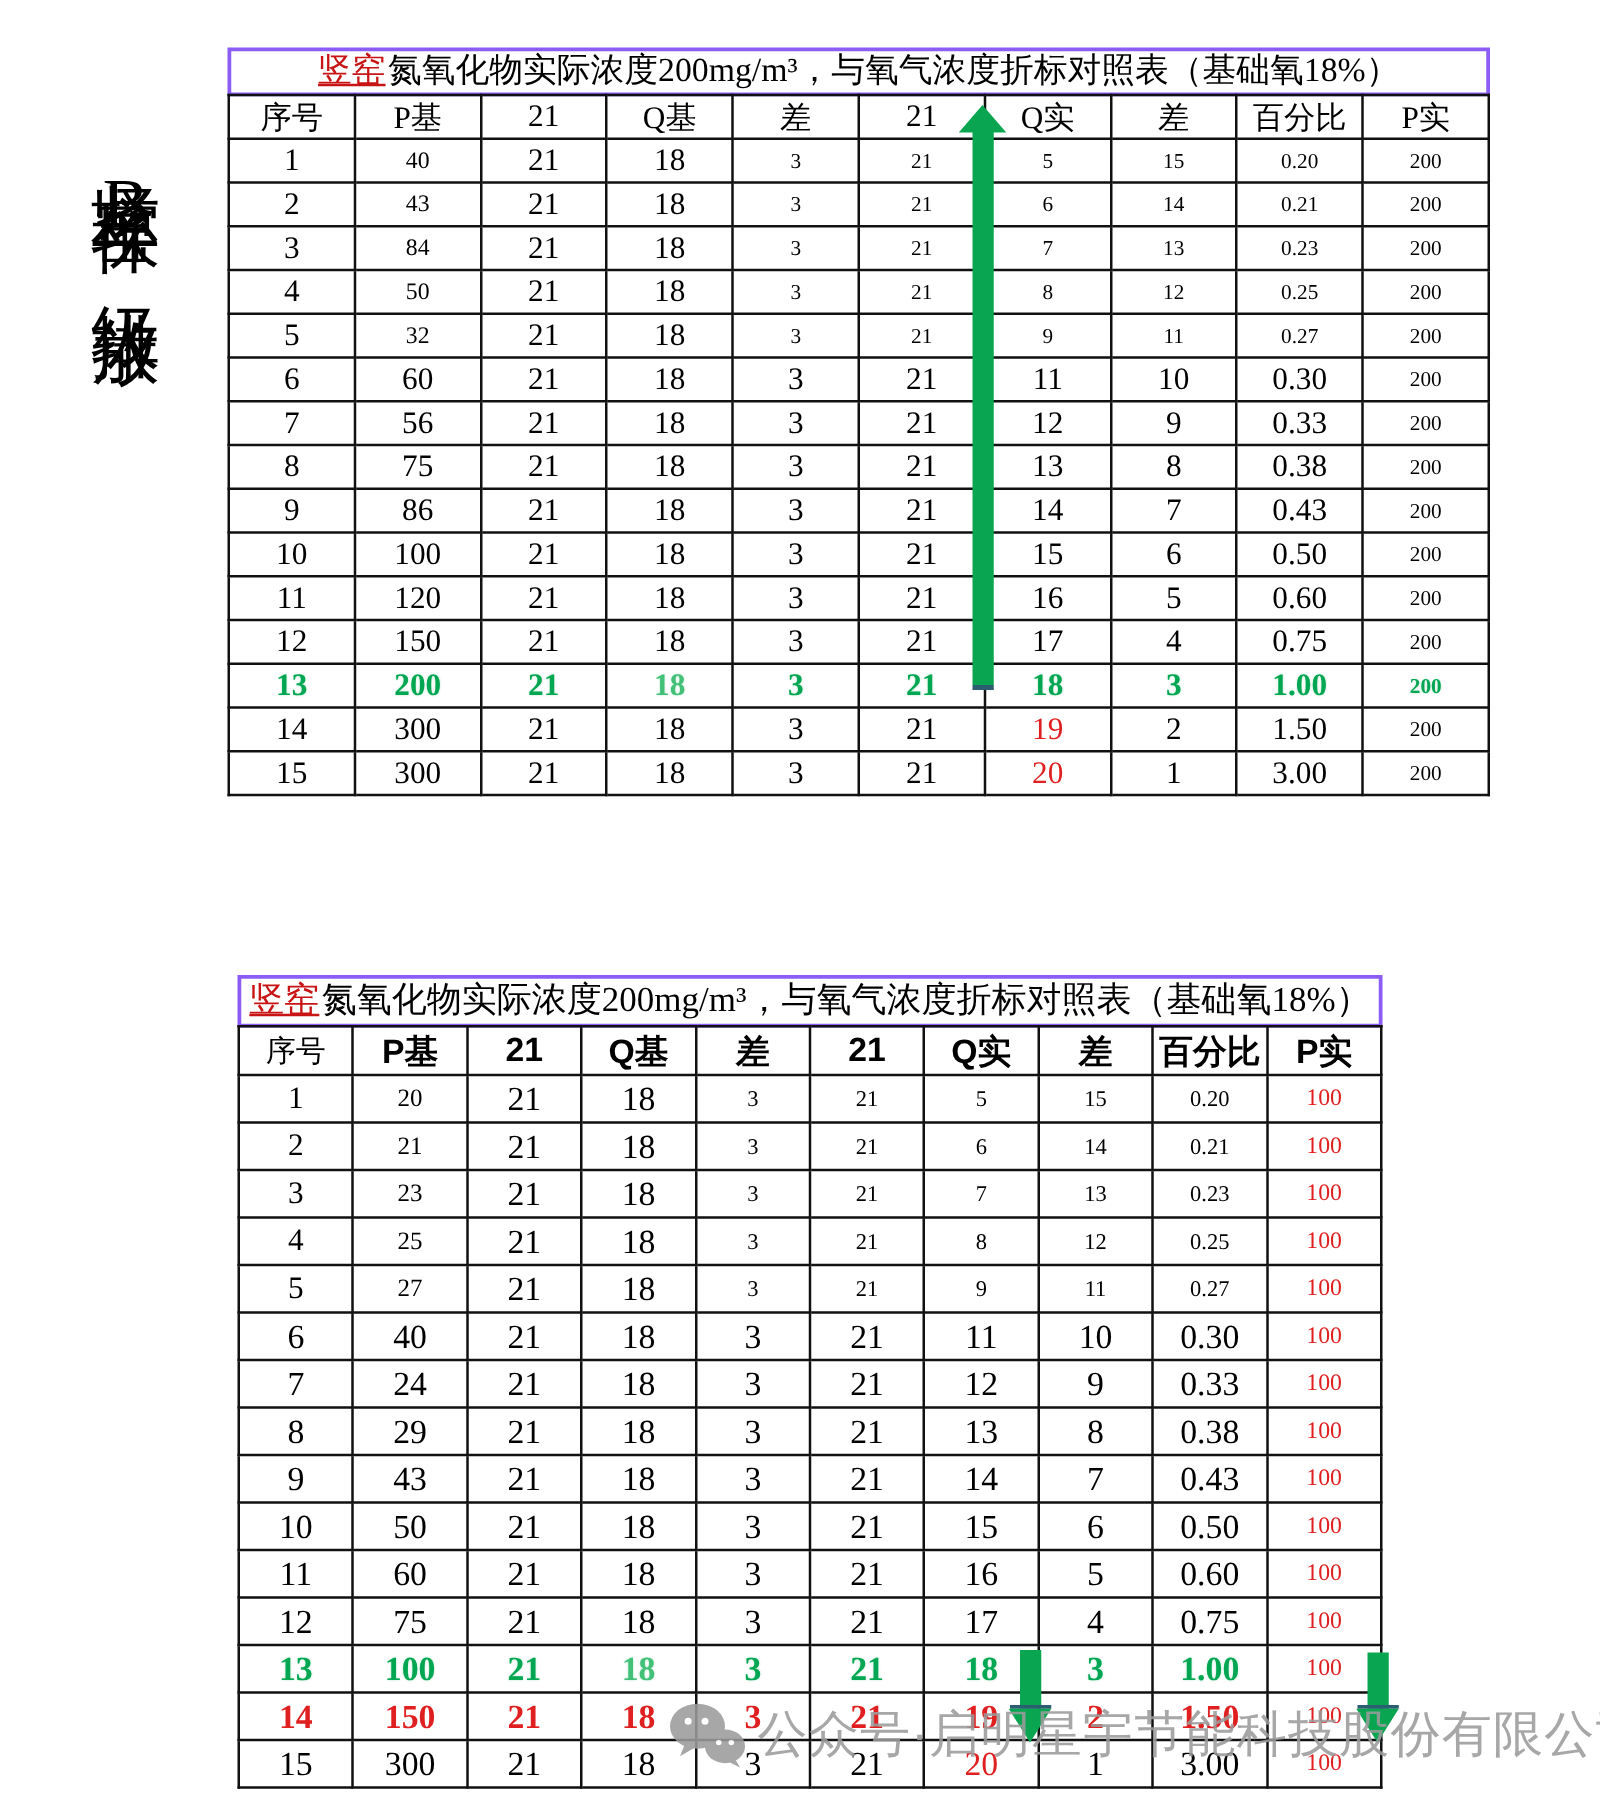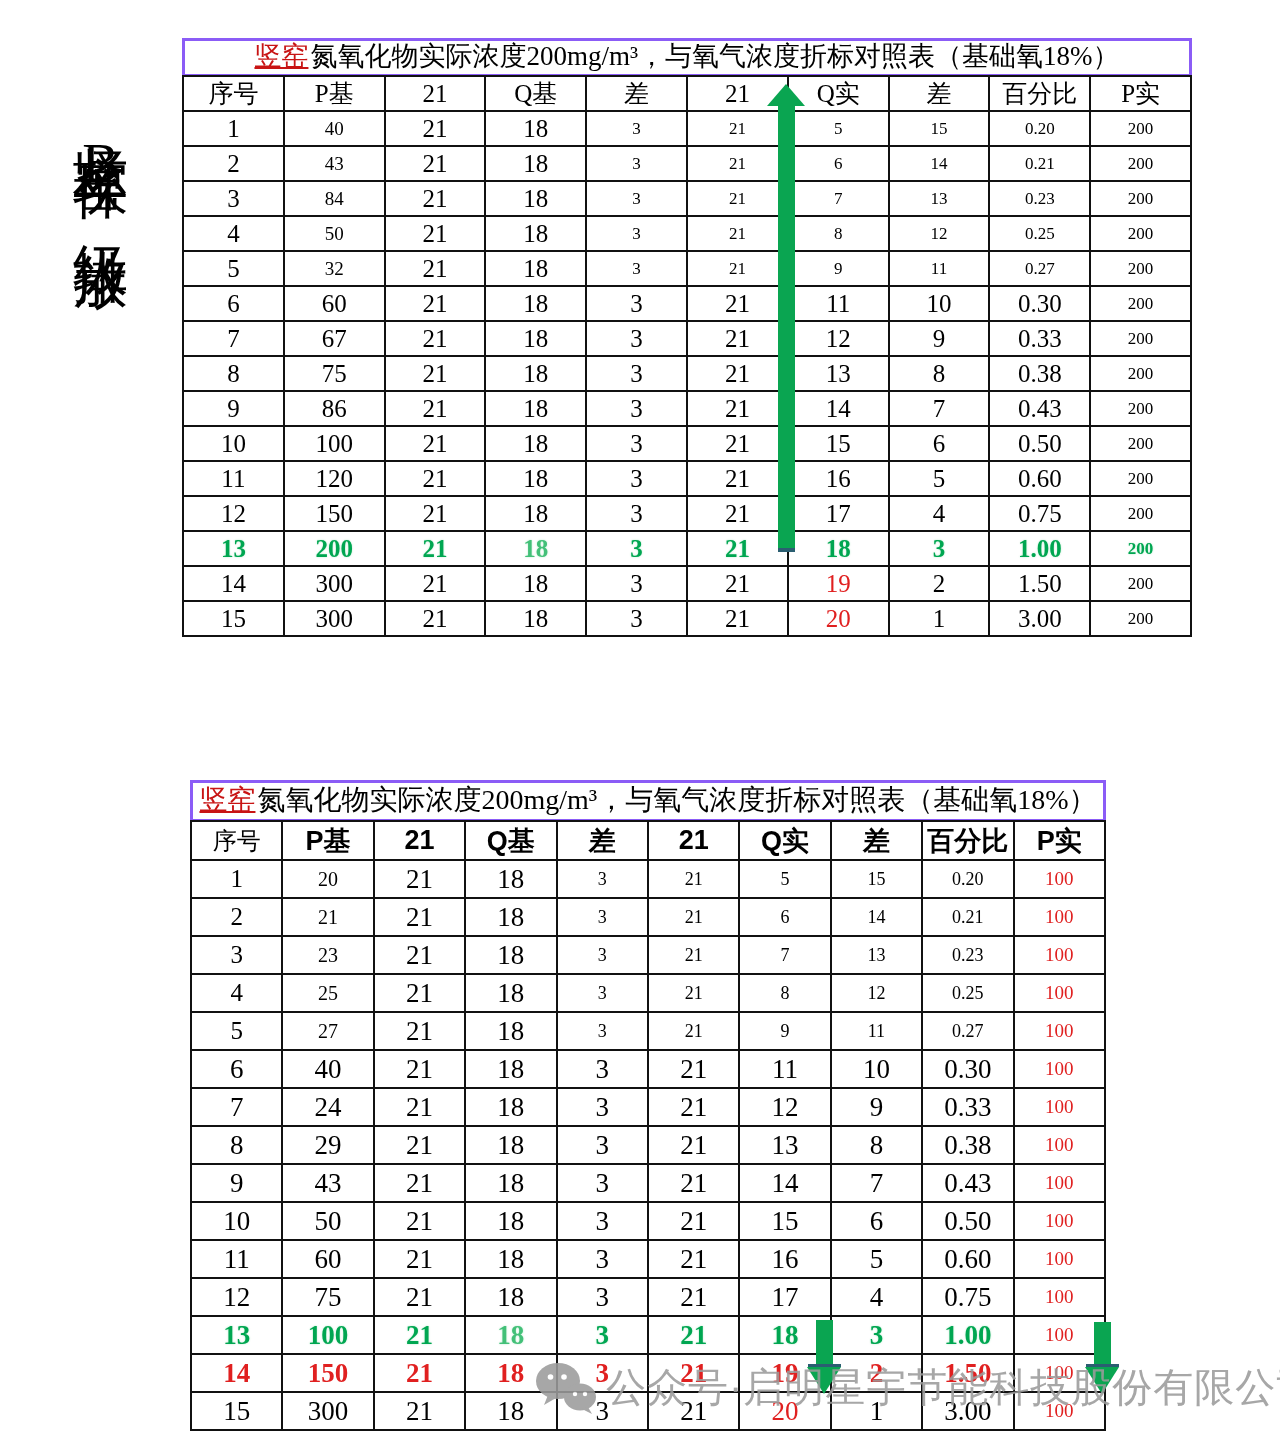--- a/index.html
+++ b/index.html
@@ -160,21 +160,21 @@
             <td>18</td>
             <td>3</td>
             <td>21</td>
             <td>11</td>
             <td>10</td>
             <td>0.30</td>
             <td>200</td>
           </tr>
           <tr class="lg">
             <td>7</td>
-            <td>67</td>
+            <td>56</td>
             <td>21</td>
             <td>18</td>
             <td>3</td>
             <td>21</td>
             <td>12</td>
             <td>9</td>
             <td>0.33</td>
             <td>200</td>
           </tr>
           <tr class="lg">

